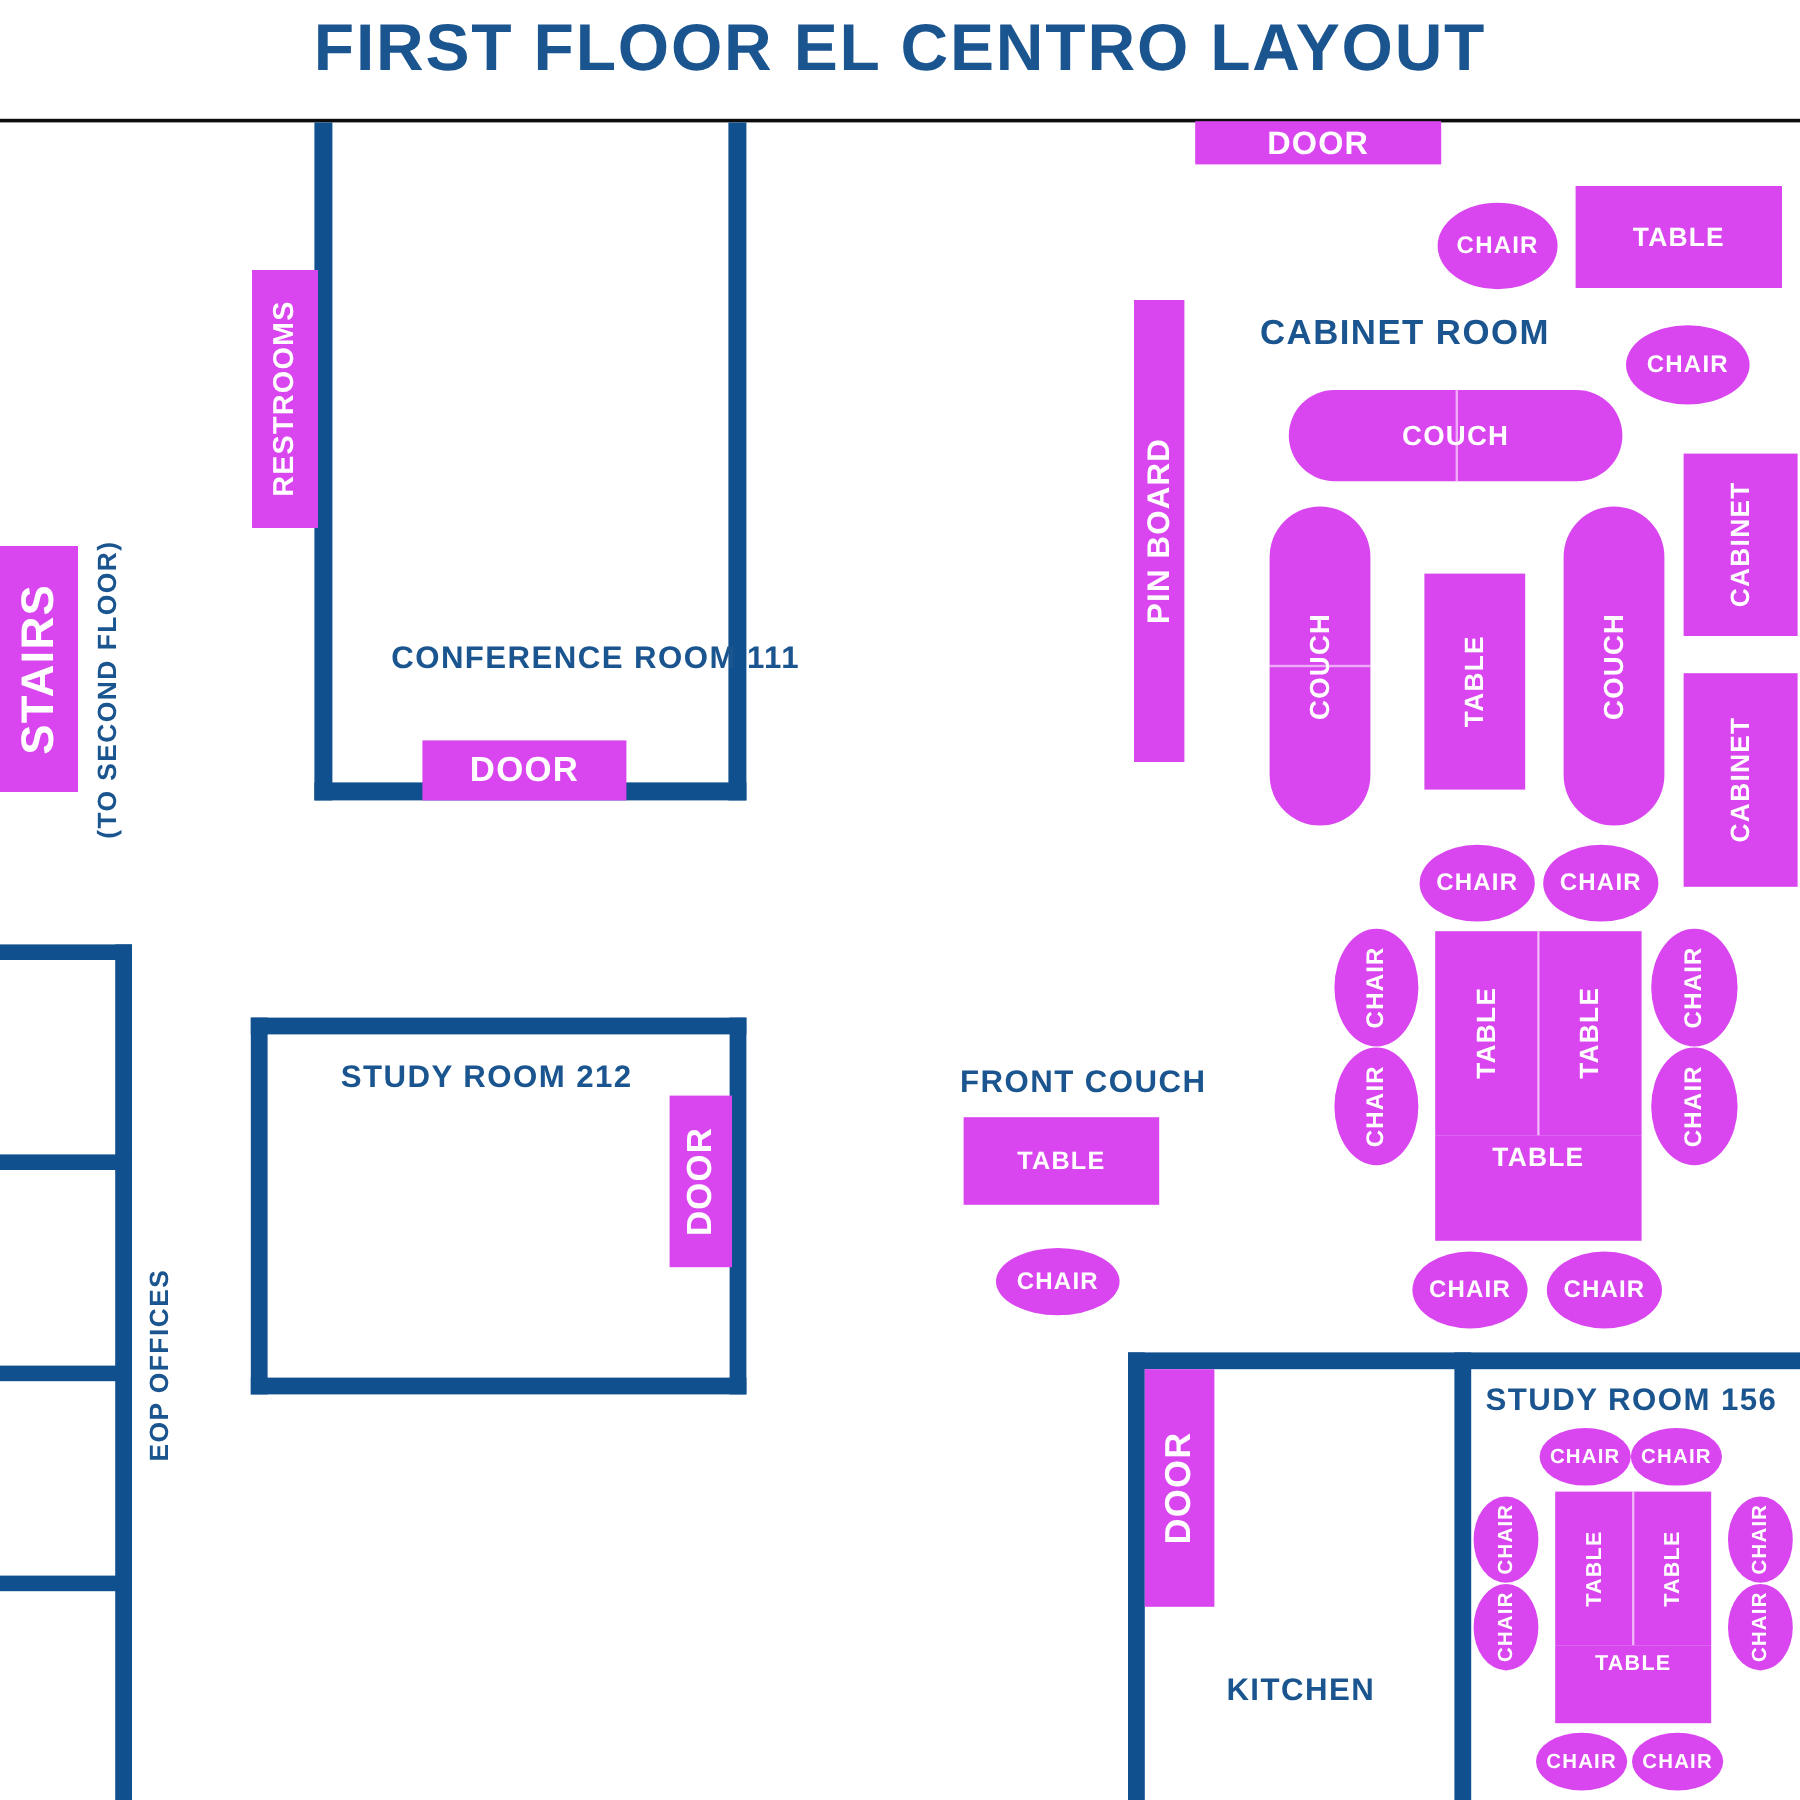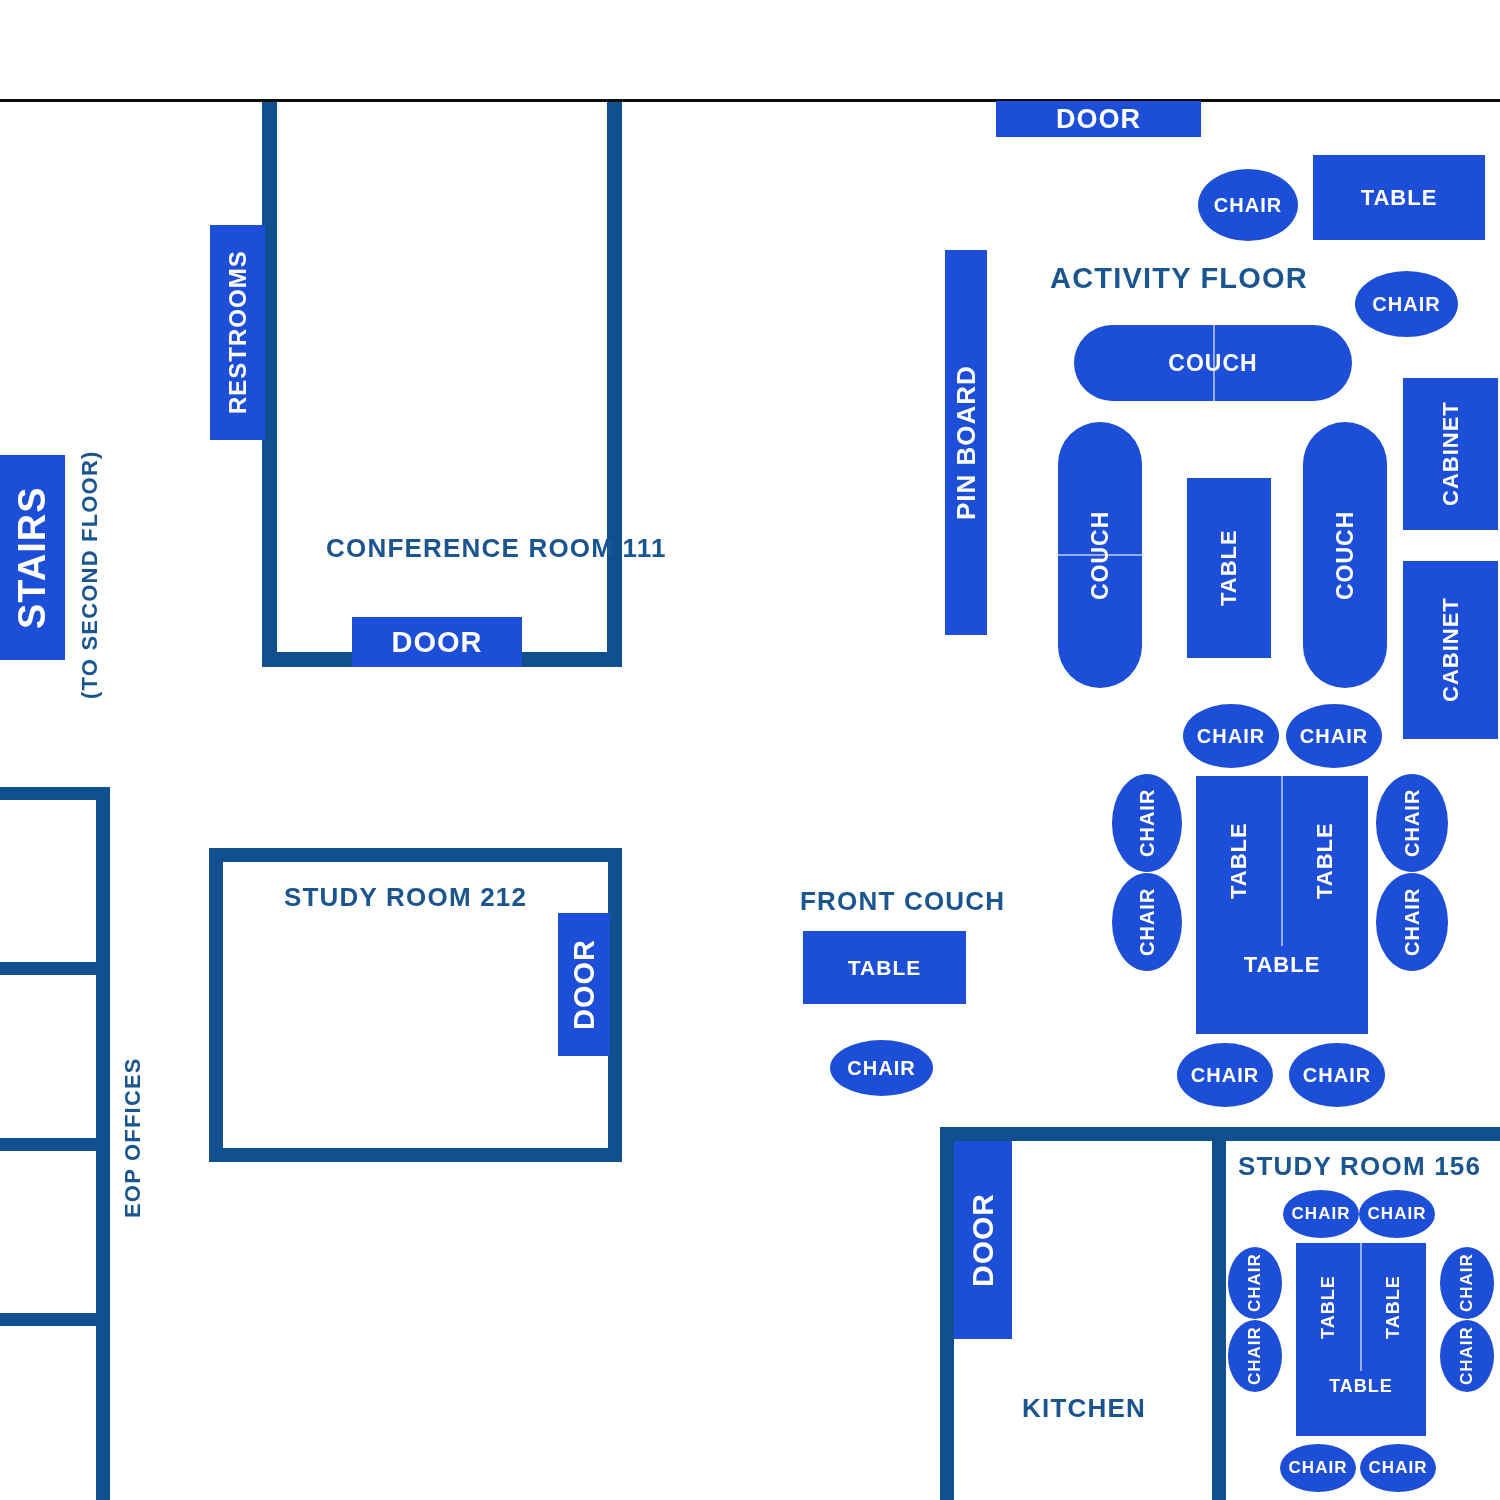--- a/index.html
+++ b/index.html
@@ -38,21 +38,21 @@
     background: #0d0d0d;
   }
 
   
   .wall {
     position: absolute;
     background: #11508f;
   }
   .solid {
     position: absolute;
-    background: #1d4ed8;
+    background: #d946ef;
     color: #ffffff;
     font-weight: 700;
     display: flex;
     align-items: center;
     justify-content: center;
     text-align: right;
     letter-spacing: 1px;
     box-sizing: border-box;
   }
   .label {
@@ -80,20 +80,21 @@
     position: absolute;
     background: #ffffff;
     opacity: .55;
   }
 </style>
 </head>
 <body>
 
 <div id="stage">
 
+  <div id="page-title">FIRST FLOOR EL CENTRO LAYOUT</div>
   <div id="title-rule"></div>
 
   <div class="wall" style="left:262px; top:102px; width:15px; height:565px;"></div>
 
   <div class="wall" style="left:607px; top:102px; width:15px; height:565px;"></div>
 
   <div class="wall" style="left:262px; top:652px; width:360px; height:15px;"></div>
 
   <div class="label" style="left:278px; top:533px; font-size:26px;padding-left:48px;">CONFERENCE ROOM 111</div>
 
@@ -119,21 +120,21 @@
   <div class="solid rot270" style="left:558px; top:913px; width:52px; height:143px; font-size:29px;">DOOR</div>
 
   <div class="label" style="left:800px; top:886px; font-size:26px;">FRONT COUCH</div>
   <div class="solid" style="left:803px; top:931px; width:163px; height:73px; font-size:21px;">TABLE</div>
   <div class="solid chair" style="left:830px; top:1040px; width:103px; height:56px;">CHAIR</div>
 
   <div class="solid rot270" style="left:945px; top:250px; width:42px; height:385px; font-size:26px;">PIN BOARD</div>
 
   <div class="solid" style="left:996px; top:101px; width:205px; height:36px; font-size:27px;">DOOR</div>
 
-  <div class="label" style="left:1050px; top:262px; font-size:29px;">ACTIVITY FLOOR</div>
+  <div class="label" style="left:1050px; top:262px; font-size:29px;">CABINET ROOM</div>
 
   <div class="solid chair" style="left:1198px; top:169px; width:100px; height:72px;">CHAIR</div>
   <div class="solid" style="left:1313px; top:155px; width:172px; height:85px; font-size:22px;">TABLE</div>
   <div class="solid chair" style="left:1355px; top:271px; width:103px; height:66px;">CHAIR</div>
 
   <div class="solid oval-couch" style="left:1074px; top:325px; width:278px; height:76px; font-size:23px;">COUCH</div>
   <div class="seam" style="left:1213px; top:325px; width:2px; height:76px;"></div>
 
   <div class="solid oval-couch rot270" style="left:1058px; top:422px; width:84px; height:266px; font-size:23px;">COUCH</div>
   <div class="seam" style="left:1058px; top:554px; width:84px; height:2px;"></div>

